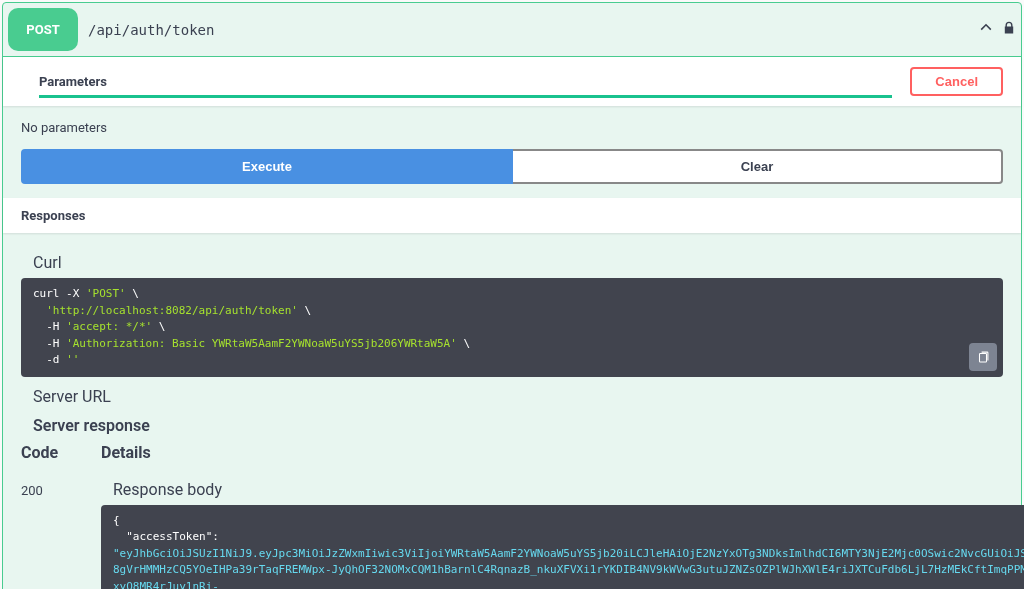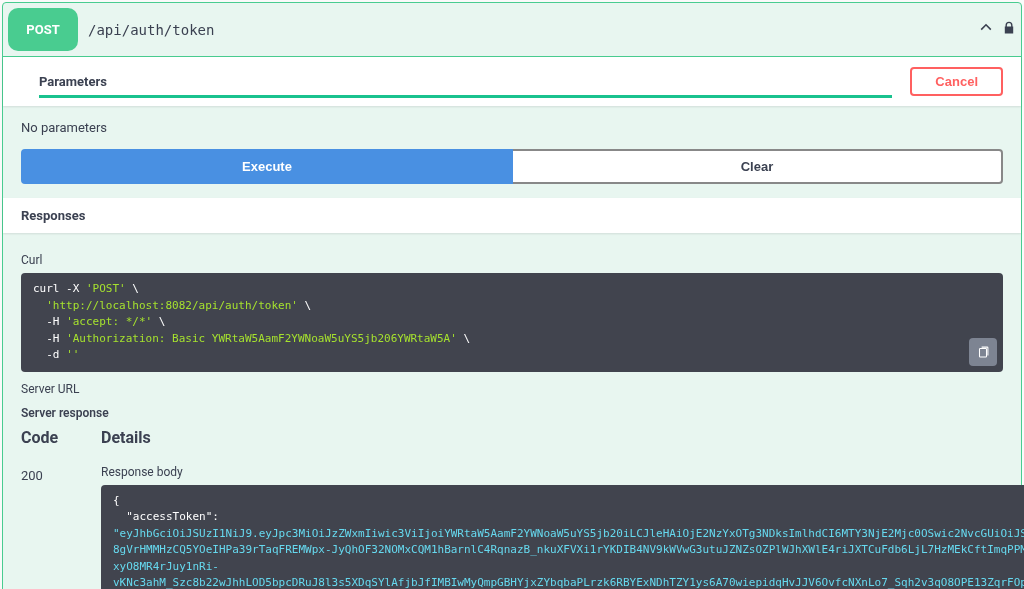--- a/index.html
+++ b/index.html
@@ -13,21 +13,21 @@
     .opblock-body { padding: 0; }
     .section-header { display: flex; padding: 10px 18px; background: #fff; align-items: flex-end; box-shadow: 0 1px 2px rgba(0,0,0,.1); }
     .section-header h4 { font-size: 13px; font-weight: 700; color: #3b4151; flex: 1; }
     .cancel-btn { border: 2px solid #ff6060; color: #ff6060; background: transparent; padding: 5px 23px; font-weight: 700; font-size: 13px; border-radius: 4px; cursor: pointer; }
     .params-tab { border-bottom: 3px solid #19c28e; display: inline-block; padding: 0 0 6px; margin: 0 18px -1px; position: relative; top: 1px; }
     .params-content { padding: 14px 18px; color: #3b4151; font-size: 13px; }
     .btn-row { display: flex; padding: 0 18px 14px; gap: 0; }
     .execute-btn { flex: 1; background: #4990e2; color: #fff; border: 2px solid #4990e2; border-radius: 4px 0 0 4px; padding: 8px; font-weight: 700; font-size: 13px; cursor: pointer; }
     .clear-btn { flex: 1; background: #fff; color: #3b4151; border: 2px solid #888; border-left: none; border-radius: 0 4px 4px 0; padding: 8px; font-weight: 700; font-size: 13px; cursor: pointer; }
     .responses-outer { padding: 10px 18px; }
-    .label { font-size: 12px; color: #3b4151; margin: 10px 0 6px; }
+    .label { font-size: 16px; color: #3b4151; margin: 10px 12px 6px; }
     .code-block { background: #41444e; color: #fff; border-radius: 4px; padding: 8px 12px; font-family: monospace; font-size: 11px; line-height: 1.5; position: relative; word-wrap: break-word; white-space: pre-wrap; }
     .resp-table { display: flex; gap: 28px; margin-top: 8px; }
     .resp-code-col { min-width: 52px; }
     .resp-details-col { flex: 1; }
     .col-head { font-size: 16px; font-weight: 700; color: #3b4151; }
     .resp-code { font-size: 13px; color: #3b4151; margin-top: 21px; }
     .copy-icon-btn { background: #7d8492; border: none; border-radius: 4px; width: 28px; height: 28px; cursor: pointer; display: flex; align-items: center; justify-content: center; }
     .copy-abs { position: absolute; right: 6px; bottom: 6px; }
     .g-green { color: #a6e22e; }
     .g-cyan { color: #66d9ef; }

